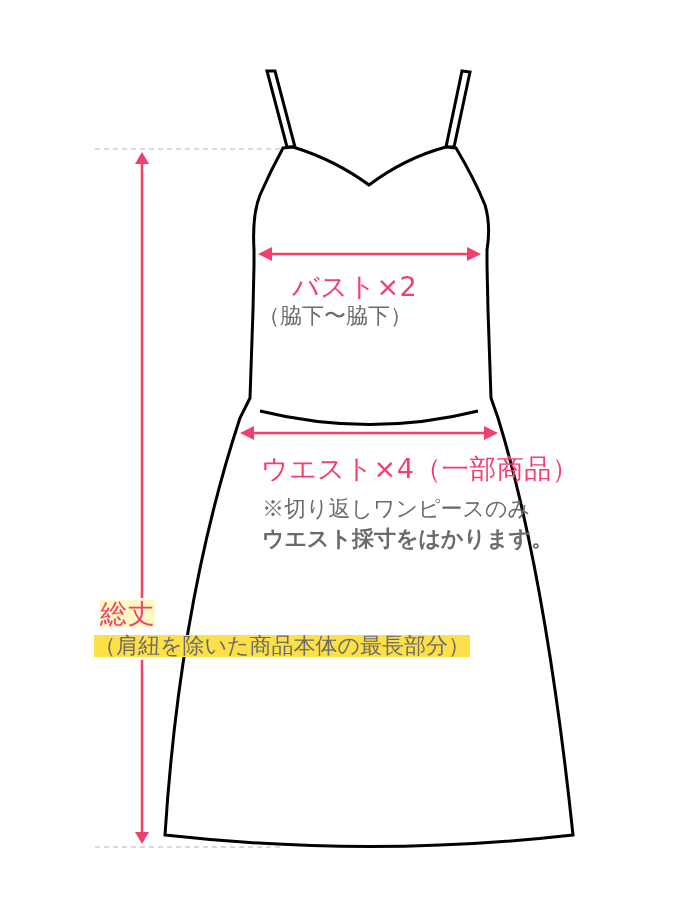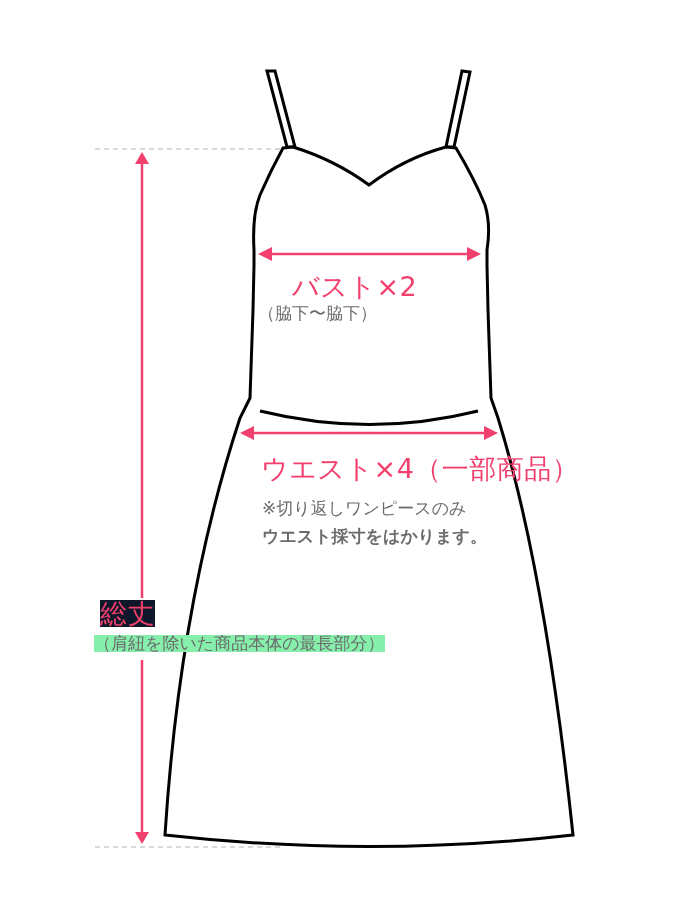--- a/index.html
+++ b/index.html
@@ -3,21 +3,21 @@
   <meta charset="utf-8">
   <style>
     html, body { margin: 0; padding: 0; background: #ffffff; }
     body { width: 688px; height: 918px; position: relative; overflow: hidden;
            font-family: "DejaVu Sans", sans-serif; }
     svg.diagram { position: absolute; left: 0; top: 0; }
     .label { position: absolute; white-space: nowrap; line-height: 1; }
     .pink { color: #f2406e; }
     .gray { color: #6b6b6b; }
     .big { font-size: 27px; letter-spacing: 0.5px; }
-    .small { font-size: 17px; }
+    .small { font-size: 22px; }
   </style>
 </head>
 <body>
 
 <svg class="diagram" width="688" height="918" viewBox="0 0 688 918">
 
   <line x1="95" y1="149" x2="290" y2="149" stroke="#b4b4b4" stroke-width="1.2" stroke-dasharray="5,4"></line>
   <line x1="95" y1="847" x2="280" y2="847" stroke="#b4b4b4" stroke-width="1.2" stroke-dasharray="5,4"></line>
 
   <polygon points="267,71 275,71 295,147 287,147" fill="#fff" stroke="#000" stroke-width="3" stroke-linejoin="miter"></polygon>
@@ -58,17 +58,17 @@
     <line x1="142" y1="660" x2="142" y2="834" stroke="#f2406e" stroke-width="2.5"></line>
     <polygon points="142,152 135,164 149,164" fill="#f2406e"></polygon>
     <polygon points="142,844 135,832 149,832" fill="#f2406e"></polygon>
   </g>
 </svg>
 
 <div class="label pink big" style="left:278px; top:273px;margin-left:14px;">バスト×2</div>
 <div class="label gray small" style="left:258px; top:305px;">（脇下〜脇下）</div>
 
 <div class="label pink big" style="left:261px; top:455px;">ウエスト×4（一部商品）</div>
-<div class="label gray small" style="left:262px; top:500px;">※切り返しワンピースのみ</div>
+<div class="label gray small" style="left:262px; top:500px;font-family:Liberation Mono, monospace;">※切り返しワンピースのみ</div>
 <div class="label gray small" style="left:262px; top:528px;font-weight:bold;">ウエスト採寸をはかります。</div>
 
-<div class="label pink big" style="left:100px; top:600px; background:#0f172a;">総丈</div>
-<div class="label gray small" style="left:94px; top:635px; background:#86efac;font-family:Liberation Serif, serif;">（肩紐を除いた商品本体の最長部分）</div>
+<div class="label pink big" style="left:100px; top:600px; background:#fef9c3;">総丈</div>
+<div class="label gray small" style="left:94px; top:635px; background:#fde047;font-family:Liberation Serif, serif;">（肩紐を除いた商品本体の最長部分）</div>
 
 </body></html>

